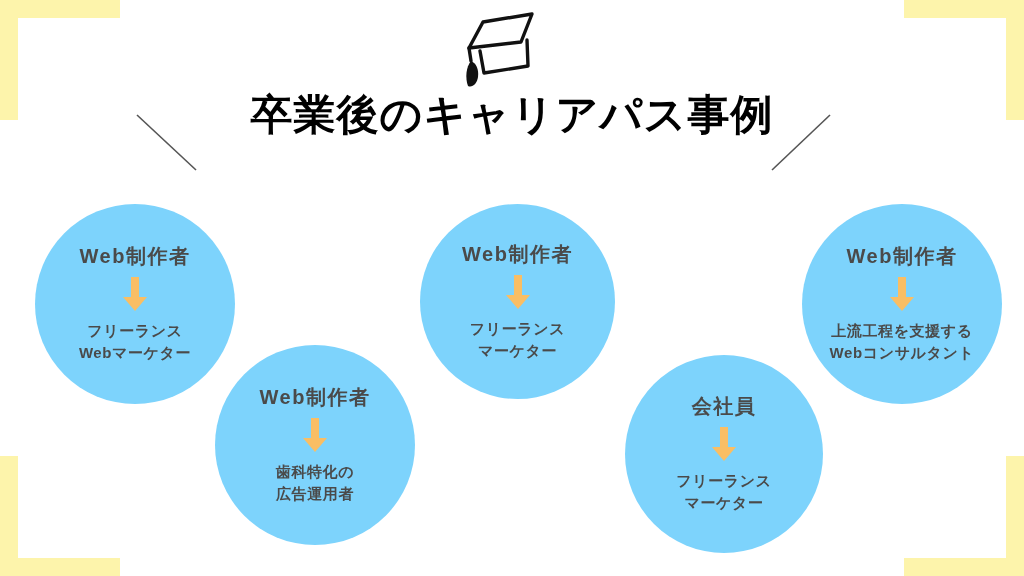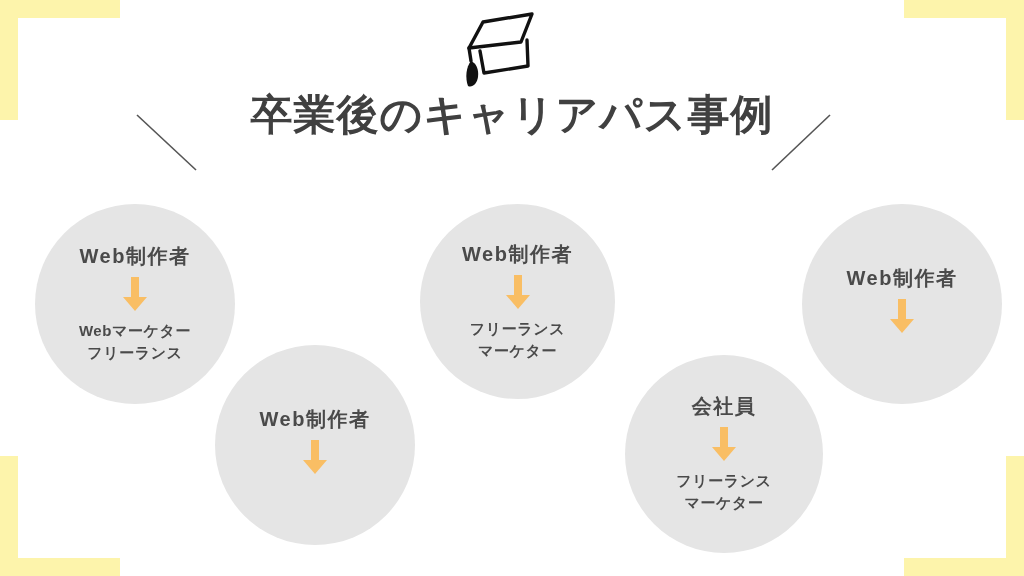--- a/index.html
+++ b/index.html
@@ -60,39 +60,39 @@
     height: 86px;
   }
   #page-title {
     position: absolute;
     left: 0;
     top: 92px;
     width: 1024px;
     text-align: center;
     font-size: 42px;
     font-weight: bold;
-    color: #404040;
+    color: #000000;
     letter-spacing: 1px;
     line-height: 1.1;
     white-space: nowrap;
   }
   .title-slash {
     position: absolute;
     top: 112px;
     width: 70px;
     height: 62px;
   }
   .title-slash-left  { left: 134px; }
   .title-slash-right { left: 764px; }
 
   
   .path-circle {
     position: absolute;
     border-radius: 50%;
-    background: #e5e5e5;
+    background: #7dd3fc;
     display: flex;
     flex-direction: column;
     align-items: center;
     justify-content: center;
     box-sizing: border-box;
   }
   .role-from {
     font-size: 20px;
     font-weight: bold;
     color: #4a4a4a;
@@ -156,30 +156,34 @@
   <svg class="title-slash title-slash-right" viewBox="0 0 70 62">
     <line x1="8" y1="58" x2="66" y2="3" stroke="#555555" stroke-width="1.6"></line>
   </svg>
 
   <div class="path-circle" style="left:35px; top:204px; width:200px; height:200px;">
     <div class="role-from">Web制作者</div>
     <svg class="arrow-down" viewBox="0 0 26 34">
       <path d="M9 0 H17 V20 H25 L13 34 L1 20 H9 Z" fill="#f9be64"></path>
     </svg>
     <div class="role-to">
+      <div>フリーランス</div>
       <div>Webマーケター</div>
-      <div>フリーランス</div>
     </div>
   </div>
 
   <div class="path-circle" style="left:215px; top:345px; width:200px; height:200px;">
     <div class="role-from">Web制作者</div>
     <svg class="arrow-down" viewBox="0 0 26 34">
       <path d="M9 0 H17 V20 H25 L13 34 L1 20 H9 Z" fill="#f9be64"></path>
     </svg>
+    <div class="role-to">
+      <div>歯科特化の</div>
+      <div>広告運用者</div>
+    </div>
   </div>
 
   <div class="path-circle" style="left:420px; top:204px; width:195px; height:195px;">
     <div class="role-from">Web制作者</div>
     <svg class="arrow-down" viewBox="0 0 26 34">
       <path d="M9 0 H17 V20 H25 L13 34 L1 20 H9 Z" fill="#f9be64"></path>
     </svg>
     <div class="role-to">
       <div>フリーランス</div>
       <div>マーケター</div>
@@ -195,15 +199,19 @@
       <div>フリーランス</div>
       <div>マーケター</div>
     </div>
   </div>
 
   <div class="path-circle" style="left:802px; top:204px; width:200px; height:200px;">
     <div class="role-from">Web制作者</div>
     <svg class="arrow-down" viewBox="0 0 26 34">
       <path d="M9 0 H17 V20 H25 L13 34 L1 20 H9 Z" fill="#f9be64"></path>
     </svg>
+    <div class="role-to">
+      <div>上流工程を支援する</div>
+      <div>Webコンサルタント</div>
+    </div>
   </div>
 
 </div>
 
 </body></html>

